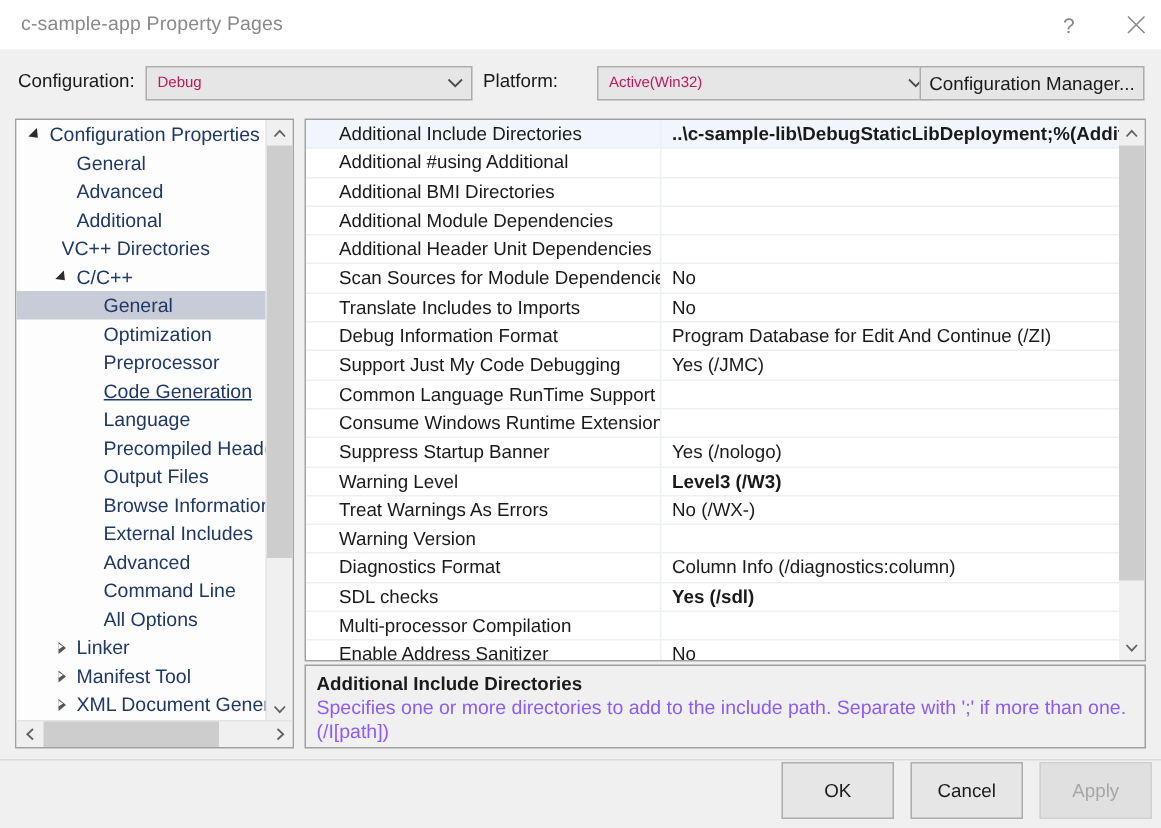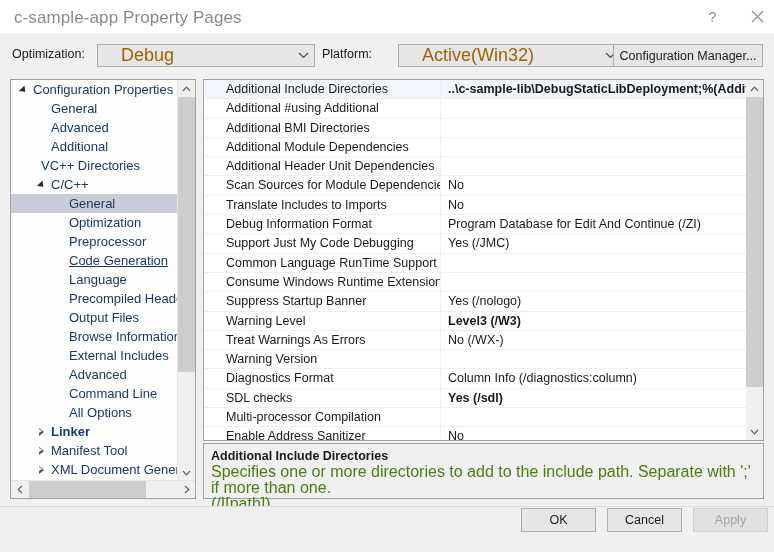--- a/index.html
+++ b/index.html
@@ -7,34 +7,34 @@
     width:774px;height:552px;overflow:hidden;
     background:#ffffff;
     font-family:"Liberation Sans","DejaVu Sans",sans-serif;
     font-size:12.5px;color:#1a1a1a;
     -webkit-font-smoothing:antialiased;
   }
   .dialog{position:relative;width:774px;height:552px;background:#f0f0f0;box-sizing:border-box;}
 
   
   .titlebar{position:absolute;left:0;top:0;width:774px;height:33px;background:#ffffff;}
-  .title-text{position:absolute;left:14px;top:8px;font-size:17px;color:#8a8a8a;letter-spacing:.1px;white-space:nowrap;}
+  .title-text{position:absolute;left:14px;top:8px;font-size:13px;color:#8a8a8a;letter-spacing:.1px;white-space:nowrap;}
   .tb-btn{position:absolute;top:0;width:45px;height:33px;display:flex;align-items:center;justify-content:center;color:#8a8a8a;}
   .tb-help{left:690px;font-size:14px;}
   .tb-close{left:735px;}
   .tb-close svg{display:block;}
 
   
   .toolrow{position:absolute;left:0;top:33px;width:774px;height:40px;background:#f0f0f0;}
   .lbl{position:absolute;font-size:12.5px;color:#1a1a1a;white-space:nowrap;}
   .cfg-label{left:12px;top:47px;}
   .plat-label{left:322px;top:47px;}
   .combo{position:absolute;height:23px;background:#e6e6e6;border:1px solid #adadad;box-sizing:border-box;
          display:flex;align-items:center;}
-  .combo .cv{padding-left:7px;font-size:18px;color:#a16207;white-space:nowrap;overflow:hidden;flex:1;margin-left:16px;}
+  .combo .cv{padding-left:7px;font-size:10px;color:#be185d;white-space:nowrap;overflow:hidden;flex:1;}
   .combo .chev{width:22px;display:flex;align-items:center;justify-content:center;}
   .cfg-combo{left:97px;top:44px;width:218px;}
   .plat-combo{left:398px;top:44px;width:224px;}
   .cfgmgr-btn{position:absolute;left:613px;top:44px;width:150px;height:23px;background:#e6e6e6;border:1px solid #adadad;
               box-sizing:border-box;display:flex;align-items:center;justify-content:center;font-size:12.5px;color:#1a1a1a;}
 
   
   .treepanel{position:absolute;left:10px;top:79px;width:186px;height:420px;background:#fdfdfd;
              border:1px solid #a0a0a0;box-sizing:border-box;overflow:hidden;}
   .treeview{position:absolute;left:0;top:0;width:169px;height:401px;overflow:hidden;background:#fdfdfd;}
@@ -76,25 +76,25 @@
         white-space:nowrap;overflow:hidden;line-height:18px;}
   .gval.b{font-weight:bold;}
   .gvsb{position:absolute;right:0;top:0;width:17px;height:360px;background:#f0f0f0;}
   .gvsb .thumb{position:absolute;left:0;top:17px;width:17px;height:290px;background:#cdcdcd;}
   .gvsb .bot{position:absolute;left:0;bottom:0;}
 
   
   .descpanel{position:absolute;left:203px;top:443px;width:561px;height:56px;background:#f0f0f0;
              border:1px solid #a0a0a0;box-sizing:border-box;padding:4px 7px;}
   .desc-title{font-size:12.5px;font-weight:bold;color:#1a1a1a;line-height:16px;white-space:nowrap;}
-  .desc-body{font-size:16px;color:#4d7c0f;line-height:16px;}
+  .desc-body{font-size:13px;color:#8b5cf6;line-height:16px;}
 
   
   .footer{position:absolute;left:0;bottom:0;width:774px;height:45px;background:#f0f0f0;border-top:1px solid #dcdcdc;}
-  .btn{position:absolute;top:508px;width:75px;height:24px;background:#e6e6e6;border:1px solid #adadad;
+  .btn{position:absolute;top:508px;width:75px;height:38px;background:#e6e6e6;border:1px solid #adadad;
        box-sizing:border-box;display:flex;align-items:center;justify-content:center;font-size:12.5px;color:#1a1a1a;}
   .btn.ok{left:521px;}
   .btn.cancel{left:607px;}
   .btn.apply{left:693px;background:#e0e0e0;border-color:#d0d0d0;color:#a6a6a6;}
 </style>
 </head>
 <body>
 
 <div class="dialog">
 
@@ -106,21 +106,21 @@
     <div class="tb-btn tb-close">
       <span>
         <svg width="13" height="13" viewBox="0 0 13 13">
             <path d="M1 1 L12 12 M12 1 L1 12" stroke="#8a8a8a" stroke-width="1.1" fill="none"></path>
           </svg>
       </span>
     </div>
   </div>
 
   <div class="toolrow"></div>
-  <div class="lbl cfg-label">Optimization:</div>
+  <div class="lbl cfg-label">Configuration:</div>
   <div class="combo cfg-combo">
     <div class="cv">Debug</div>
     <div class="chev">
       <svg width="11" height="7" viewBox="0 0 11 7">
           <path d="M1 1 L5.5 5.5 L10 1" stroke="#4a4a4a" stroke-width="1.2" fill="none"></path>
         </svg>
     </div>
   </div>
   <div class="lbl plat-label">Platform:</div>
   <div class="combo plat-combo">
@@ -192,21 +192,21 @@
         <div class="tnode">
           <span class="tl" style="margin-left: 58px;">Command Line</span>
         </div>
         <div class="tnode">
           <span class="tl" style="margin-left: 58px;">All Options</span>
         </div>
         <div class="tnode">
           <span class="tw" style="left: 24px;">
             <span class="arrow-col"></span>
           </span>
-          <span class="tl" style="margin-left: 40px; font-weight: bold;">Linker</span>
+          <span class="tl" style="margin-left: 40px;">Linker</span>
         </div>
         <div class="tnode">
           <span class="tw" style="left: 24px;">
             <span class="arrow-col"></span>
           </span>
           <span class="tl" style="margin-left: 40px;">Manifest Tool</span>
         </div>
         <div class="tnode">
           <span class="tw" style="left: 24px;">
             <span class="arrow-col"></span>

